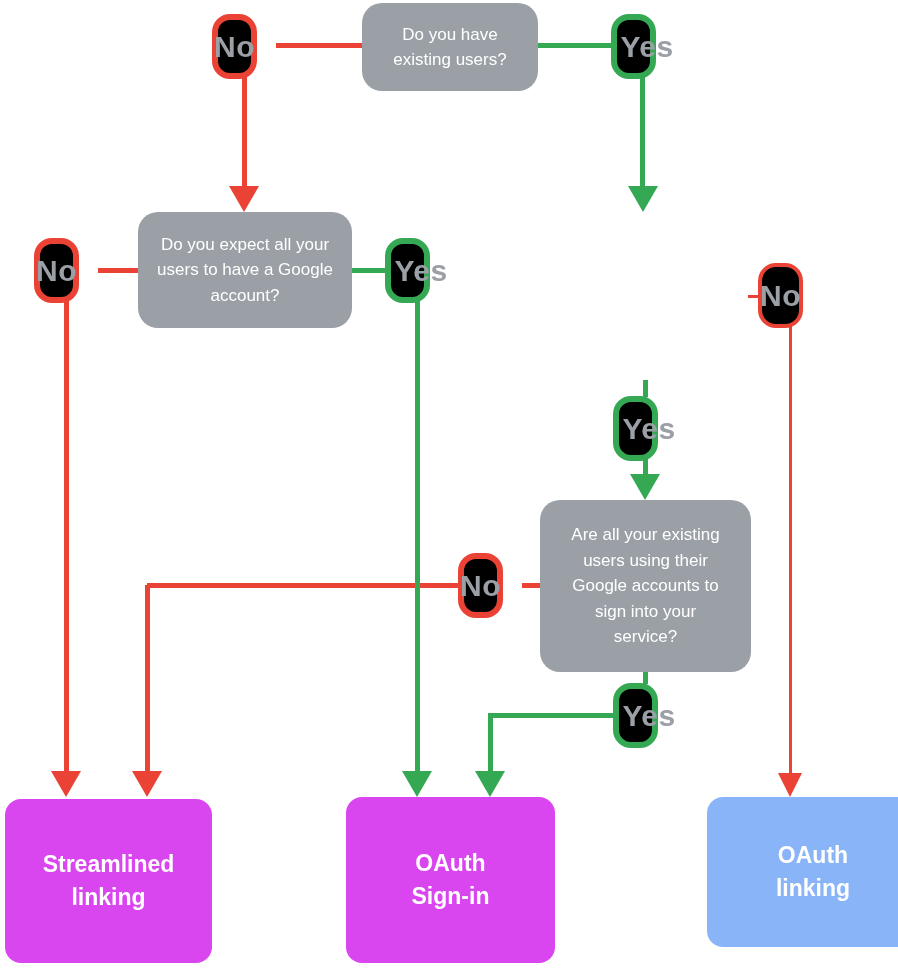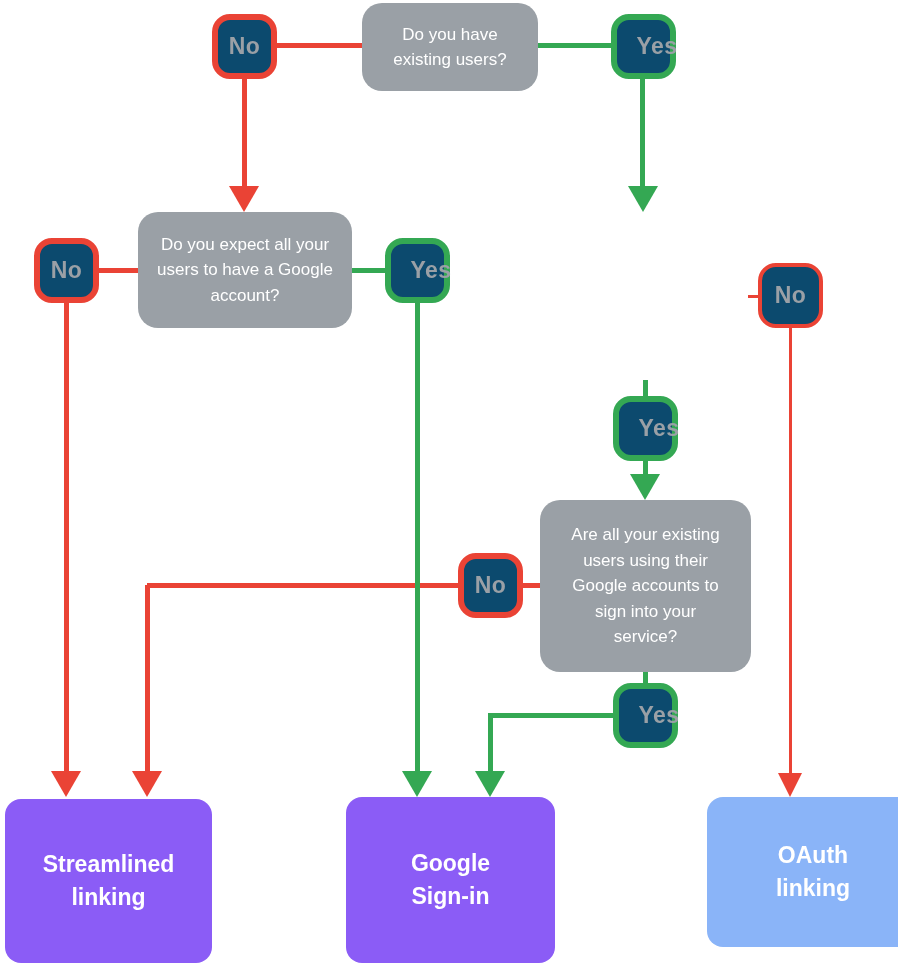--- a/index.html
+++ b/index.html
@@ -26,30 +26,30 @@
     justify-content: center;
     text-align: center;
     font-size: 17px;
     line-height: 1.5;
     box-sizing: border-box;
     padding: 8px 12px;
   }
   
   .badge {
     position: absolute;
-    width: 65px;
+    width: 45px;
     height: 65px;
-    background: #0c4a6e;
+    background: #000000;
     border: 6px solid #9AA0A6;
     border-radius: 18px;
     box-sizing: border-box;
     display: flex;
     align-items: center;
     justify-content: center;
-    font-size: 23px;
+    font-size: 30px;
     font-weight: bold;
     color: #9AA0A6;
     letter-spacing: 0.5px;
   }
   .badge.red   { border-color: #EA4335; }
   .badge.green { border-color: #34A853; padding-left: 27px; }
   .badge.thin  { border-width: 4px; }
   
   .line { position: absolute; }
   .line.red   { background: #EA4335; }
@@ -74,21 +74,21 @@
     border-radius: 16px;
     color: #ffffff;
     font-weight: bold;
     font-size: 23px;
     line-height: 1.45;
     display: flex;
     align-items: center;
     justify-content: center;
     text-align: center;
   }
-  .result.primary { background: #8b5cf6; justify-content: center; }
+  .result.primary { background: #d946ef; justify-content: center; }
   .result.light   { background: #8AB4F8; }
   .result .lbl { display: inline-block; }
   .result .w160 { max-width: 160px; }
   .result .w120 { max-width: 120px; }
   .result .w110 { max-width: 110px; }
 </style>
 </head>
 <body>
 
 <div class="canvas">
@@ -144,20 +144,20 @@
   <div class="badge green" style="left:613px; top:396px;">Yes</div>
 
   <div class="badge red" style="left:458px; top:553px;">No</div>
   <div class="badge green" style="left:613px; top:683px;">Yes</div>
 
   <div class="result primary" style="left:5px; top:799px; width:207px; height:164px;">
     <span class="lbl w160">Streamlined linking</span>
   </div>
 
   <div class="result primary" style="left:346px; top:797px; width:209px; height:166px;">
-    <span class="lbl w120">Google Sign-in</span>
+    <span class="lbl w120">OAuth Sign-in</span>
   </div>
 
   <div class="result light" style="left:707px; top:797px; width:212px; height:150px;">
     <span class="lbl w110">OAuth linking</span>
   </div>
 
 </div>
 
 </body></html>

